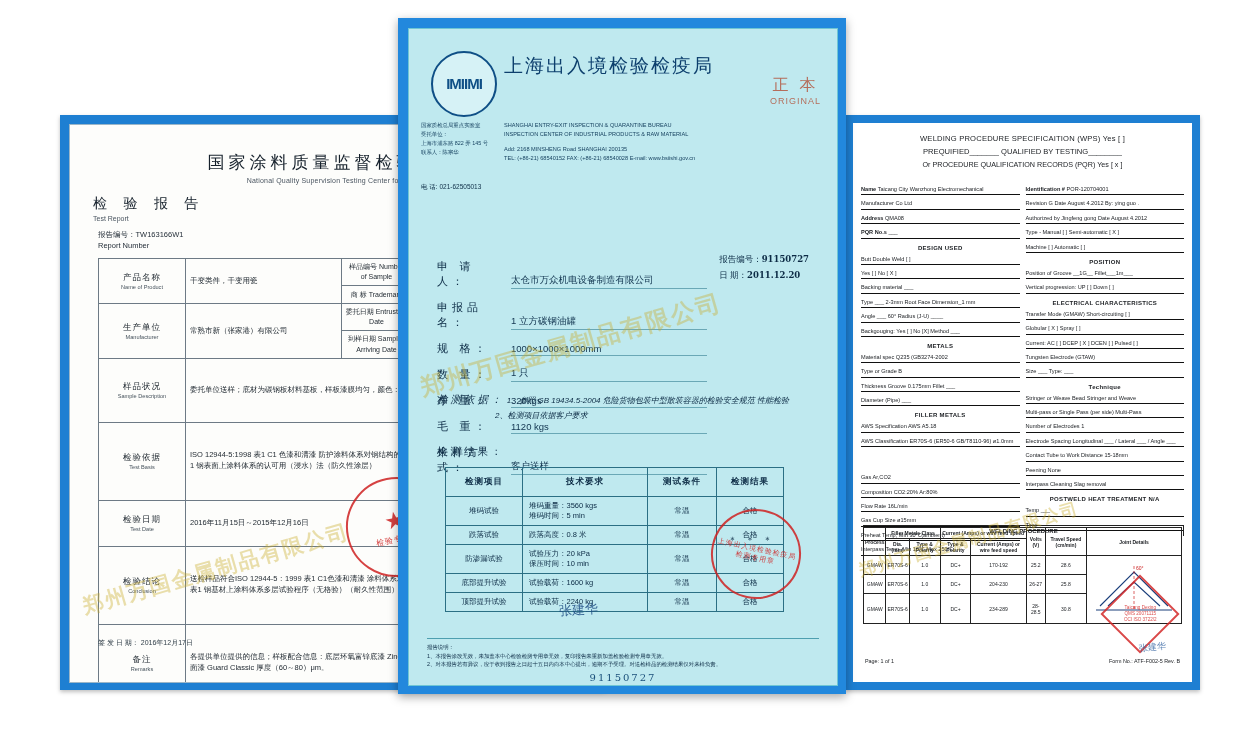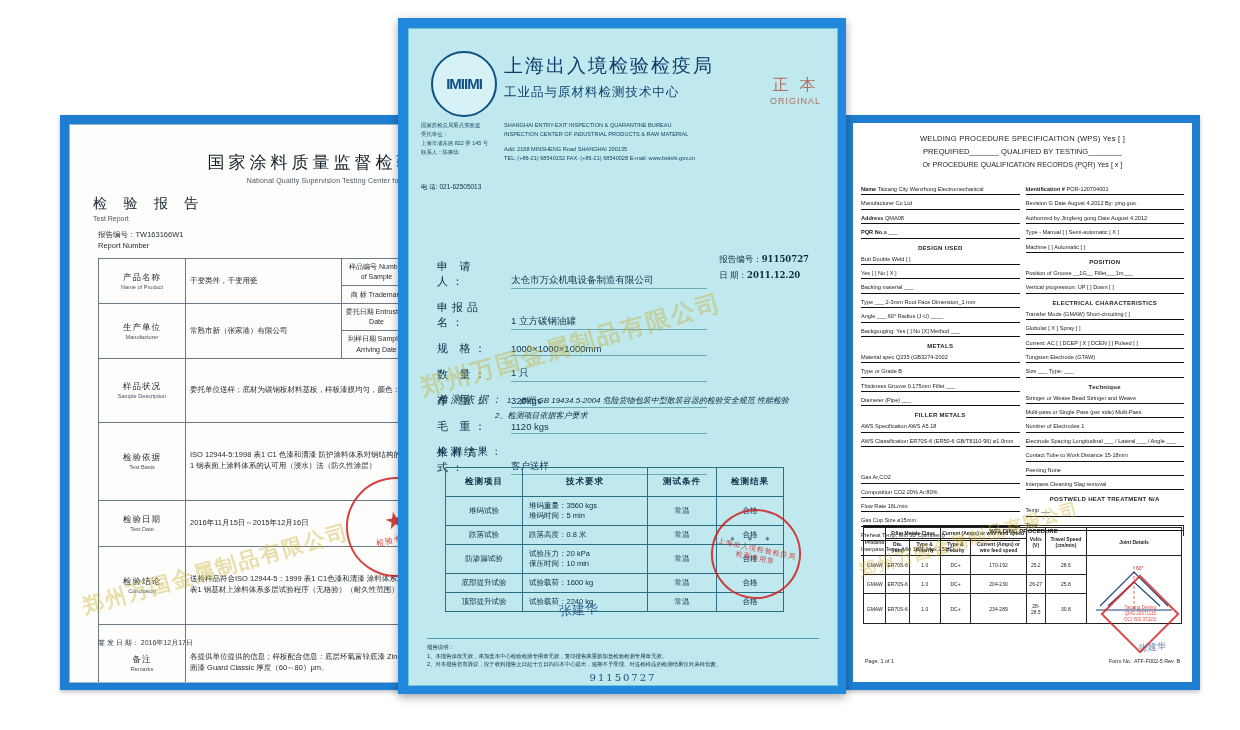--- a/index.html
+++ b/index.html
@@ -417,21 +417,20 @@
     <div class="inner">
       <div class="c-wrap">
 
         <div class="c-logo">
           <div class="l1">IMI</div>
           <div class="l2">IMI</div>
         </div>
 
         <div class="c-head">
           <div class="h1">上海出入境检验检疫局</div>
-          <div class="h2">工业品与原材料检测技术中心</div>
         </div>
 
         <div class="c-addr">
           <div>国家质检总局重点实验室</div>
           <div>受托单位：</div>
           <div>上海市浦东路 822 弄 145 号</div>
           <div>联系人：陈宗华</div>
         </div>
 
         <div class="c-en">

